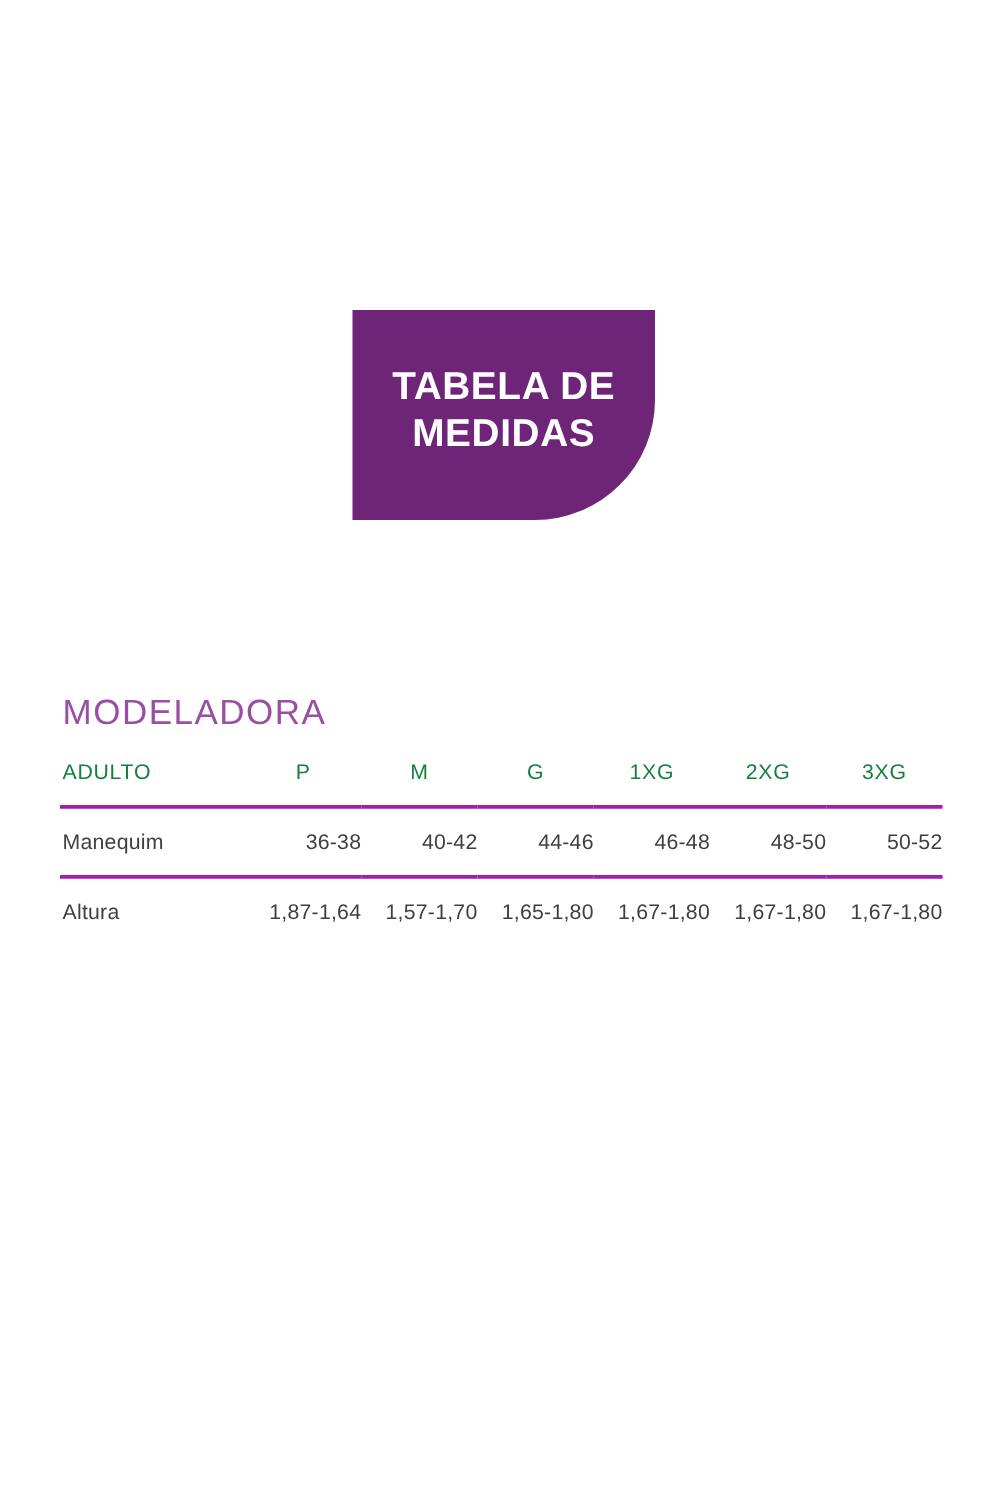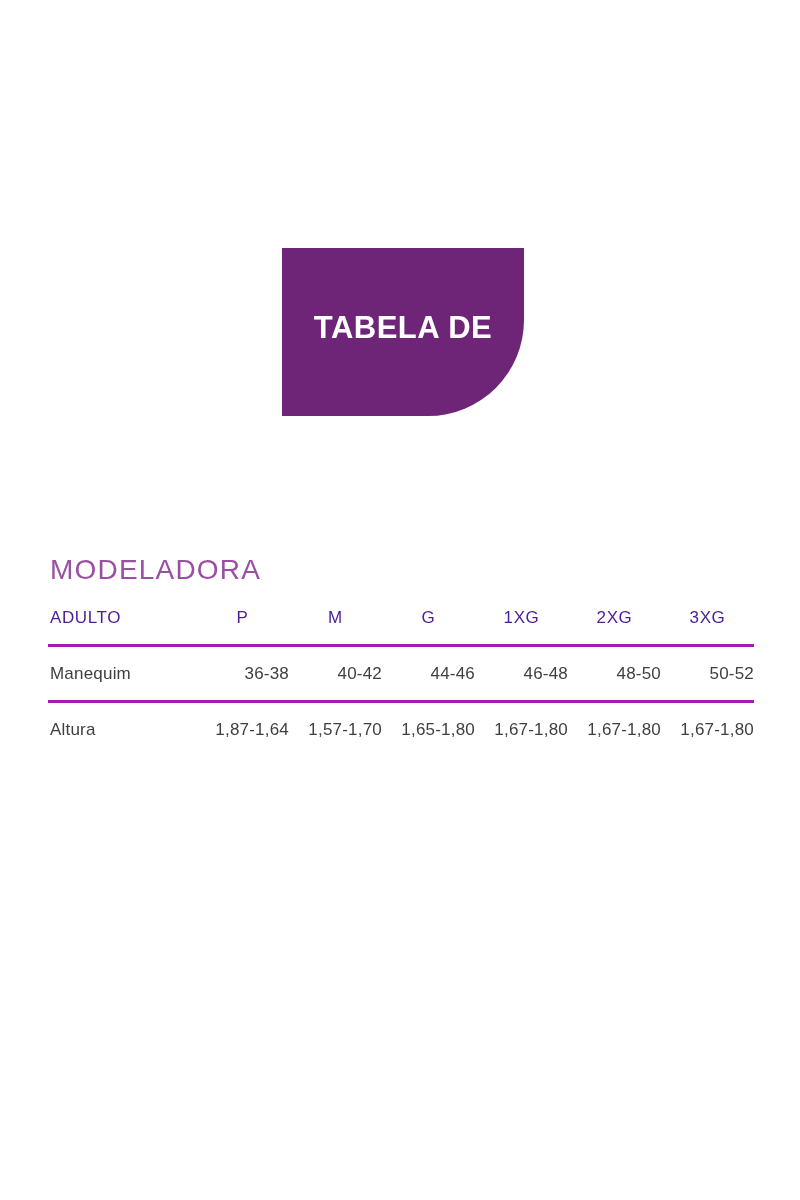--- a/index.html
+++ b/index.html
@@ -74,21 +74,21 @@
     font-weight: normal;
     color: #3f3f3f;
     vertical-align: middle;
   }
   
   .size-table thead th {
     height: 52px;
     font-size: 17px;
     letter-spacing: 0.6px;
     text-align: center;
-    color: #4c1d95;
+    color: #15803d;
     margin-left: 34px;
   }
   .size-table thead th.rowlabel {
     text-align: left;
     padding-left: 2px;
   }
   .size-table tbody tr {
     border-top: 3px solid #a21caf;
   }
   .size-table tbody td {
@@ -106,20 +106,21 @@
   col.c-label { width: 148px; }
   col.c-size  { width: 93px; }
 </style>
 </head>
 <body>
 
 <div class="badge-wrap">
   <div class="badge" style="background: rgb(110, 37, 120);">
     <div class="badge-title">
       <span>TABELA DE</span><br>
+      <span>MEDIDAS</span>
     </div>
   </div>
 </div>
 
 <div class="section-title" style="color: rgb(155, 79, 163);">MODELADORA</div>
 
 <div class="table-wrap">
   <table class="size-table">
     <colgroup>
       <col class="c-label">

